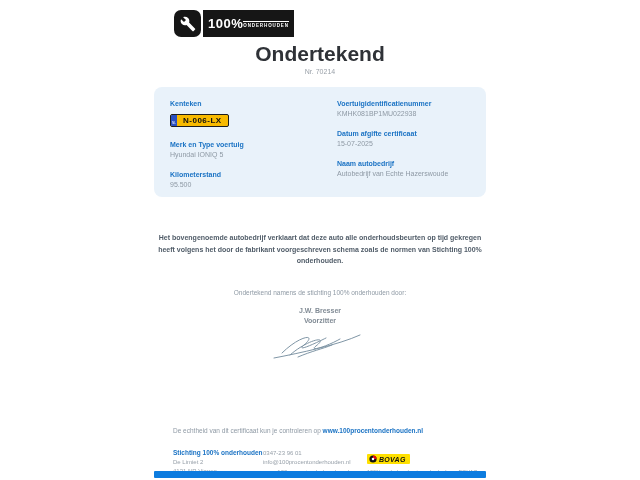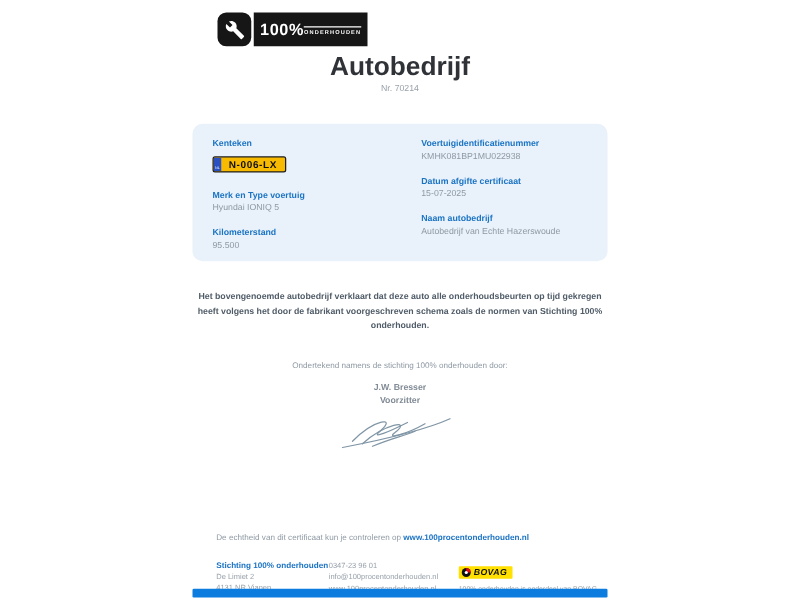--- a/index.html
+++ b/index.html
@@ -18,21 +18,21 @@
   .logo-name { font-size: 4.5px; font-weight: bold; letter-spacing: .9px; margin-top: 1px;
     border-top: 1px solid #fff; padding-top: 1px; }
 
   
   .title { position: absolute; top: 42px; left: 0; right: 0; text-align: center;
     font-size: 21px; font-weight: 700; color: #2f3237; }
   .cert-nr { position: absolute; top: 68px; left: 0; right: 0; text-align: center;
     font-size: 7px; color: #9aa1a9; }
 
   
-  .panel { position: absolute; top: 99px; left: 4px; right: 4px; height: 110px;
+  .panel { position: absolute; top: 87px; left: 4px; right: 4px; height: 110px;
     background: #e9f2fa; border-radius: 8px; }
   .panel-col { position: absolute; top: 13px; }
   .panel-col.left { left: 16px; }
   .panel-col.right { left: 183px; }
   .field { margin-bottom: 13px; }
   .field-label { color: #1b73c4; font-weight: bold; font-size: 7px; margin-bottom: 3px; }
   .field-value { color: #8e99a4; font-size: 7px; }
 
   .plate { display: inline-flex; align-items: stretch; background: #f8ba00;
     border: 1px solid #1d1d1d; border-radius: 2px; height: 13px; overflow: hidden; }
@@ -85,21 +85,21 @@
       <svg viewBox="0 0 24 24">
           <path fill="#ffffff" d="M22.7 19l-9.1-9.1c.9-2.3.4-5-1.5-6.9-2-2-5-2.4-7.4-1.3L9 6 6 9 1.6 4.7C.4 7.1.9 10.1 2.9 12.1c1.9 1.9 4.6 2.4 6.9 1.5l9.1 9.1c.4.4 1 .4 1.4 0l2.3-2.3c.5-.4.5-1.1.1-1.4z"></path>
         </svg>
     </div>
     <div class="logo-block">
       <div class="logo-100">100%</div>
       <div class="logo-name">ONDERHOUDEN</div>
     </div>
   </div>
 
-  <div class="title">Autobedrijf</div>
+  <div class="title">Ondertekend</div>
   <div class="cert-nr">Nr. 70214</div>
 
   <div class="panel">
     <div class="panel-col left">
       <div class="field">
         <div class="field-label">Kenteken</div>
         <div class="plate">
           <div class="plate-strip">NL</div>
           <div class="plate-text">N-006-LX</div>
         </div>

